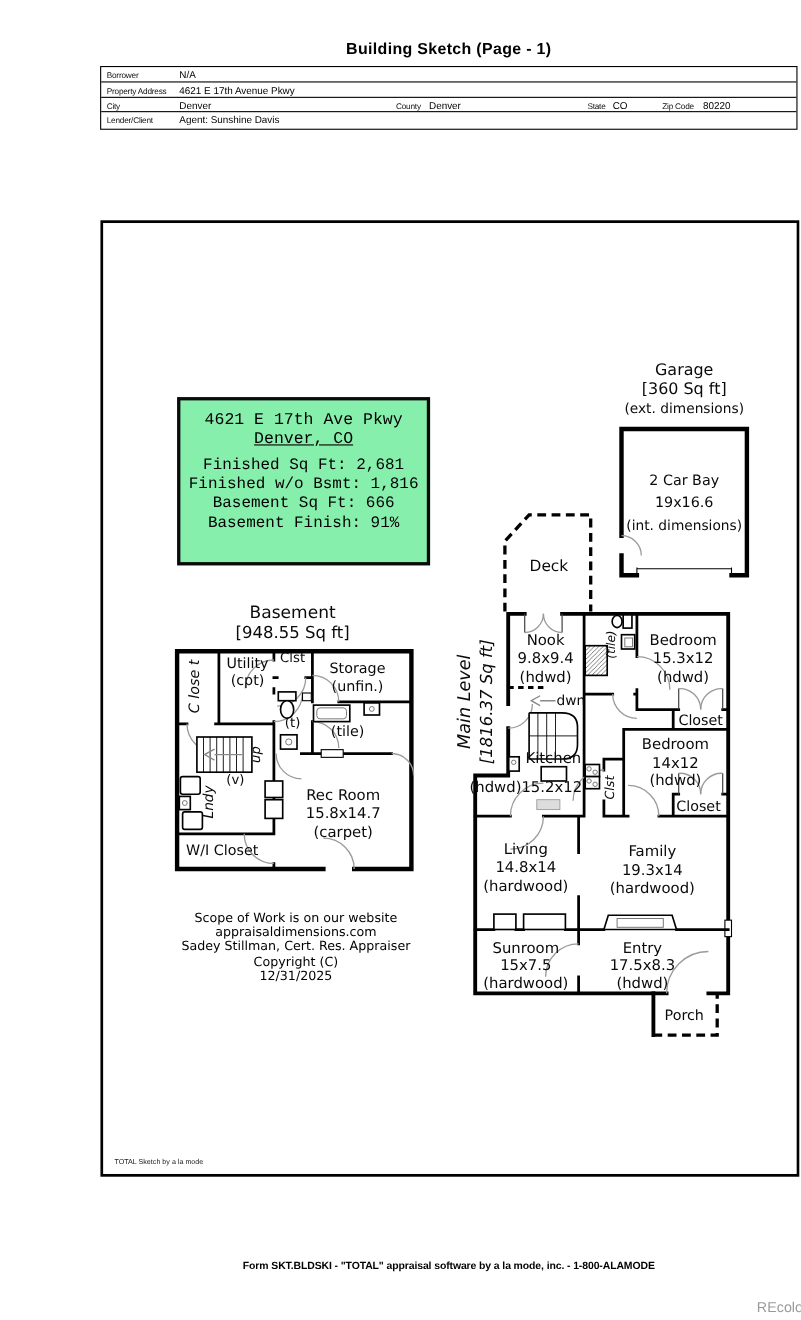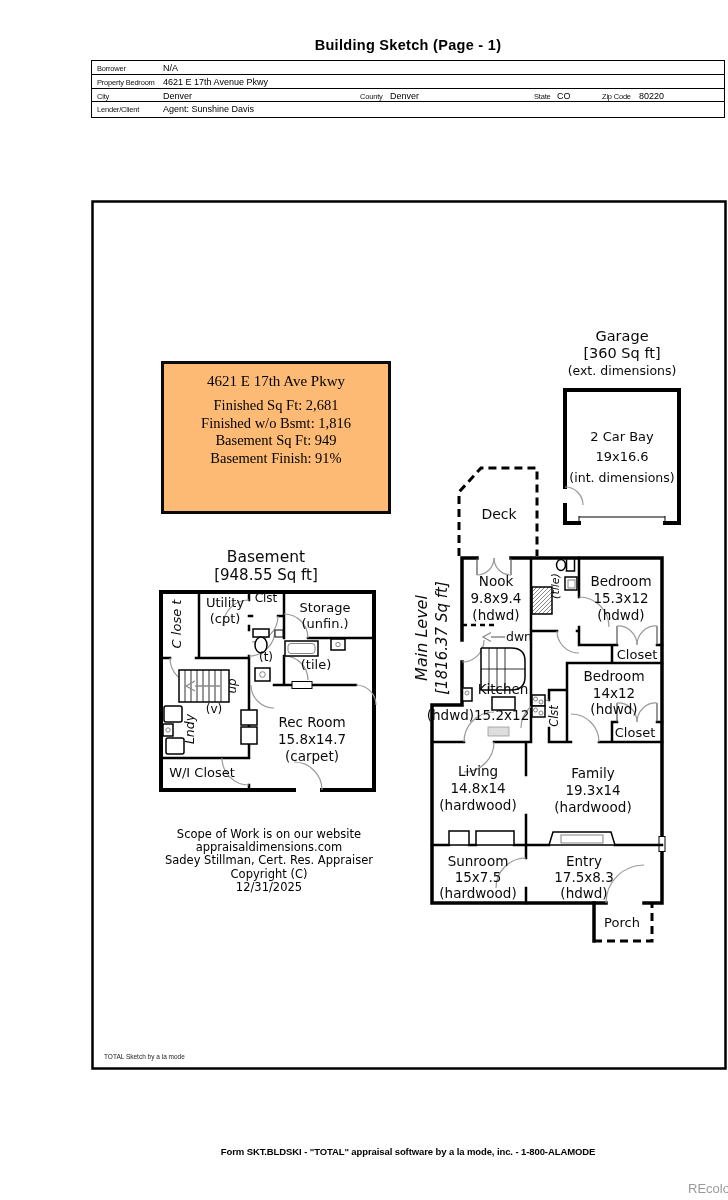--- a/index.html
+++ b/index.html
@@ -9,21 +9,21 @@
         font-size:14.5px;font-weight:700;letter-spacing:.3px;}
   .form-table{position:absolute;left:47px;top:60px;width:634px;height:58px;
         border:1.5px solid #000;box-sizing:border-box;background:#fff;}
   .fr{position:relative;height:13.75px;border-bottom:1px solid #000;box-sizing:border-box;}
   .fr:last-child{border-bottom:none;}
   .fl{position:absolute;font-size:7.5px;top:3px;letter-spacing:-.2px;color:#111;white-space:nowrap;}
   .fv{position:absolute;font-size:9px;top:2px;color:#000;white-space:nowrap;}
   svg.sketch{position:absolute;left:47px;top:200px;width:636px;height:870px;}
   .summary-box{position:absolute;left:117px;top:361px;width:230px;height:153px;
         border:3px solid #0a0a0a;box-sizing:border-box;text-align:center;
-        font-family:Liberation Serif, serif;background:#fdba74;}
+        font-family:Liberation Mono, monospace;background:#86efac;}
   .sb-addr{font-size:15px;margin-top:9px;}
   .sb-city{font-size:15px;text-decoration:underline;margin-top:1px;}
   .sb-stats{margin-top:7px;}
   .sb-stat{font-size:14.5px;line-height:17.5px;white-space:nowrap;}
   .scope{position:absolute;left:115px;top:828px;width:220px;text-align:center;
         font-size:11.5px;line-height:13.2px;font-family:"DejaVu Sans",sans-serif;}
   .credit{position:absolute;left:60px;top:1053px;font-size:6.5px;color:#222;}
   .doc-footer{position:absolute;top:1146px;left:0;width:100%;text-align:center;
         font-size:9.5px;font-weight:700;letter-spacing:-.1px;}
   .watermark{position:absolute;top:1181px;right:16px;font-size:13px;color:#9a9a9a;}
@@ -52,21 +52,21 @@
 <div class="page">
 
   <div class="doc-title">Building Sketch (Page - 1)</div>
 
   <div class="form-table">
     <div class="fr">
       <span class="fl" style="left:5px">Borrower</span>
       <span class="fv" style="left:71px">N/A</span>
     </div>
     <div class="fr">
-      <span class="fl" style="left:5px">Property Bedroom</span>
+      <span class="fl" style="left:5px">Property Address</span>
       <span class="fv" style="left:71px">4621 E 17th Avenue Pkwy</span>
     </div>
     <div class="fr">
       <span class="fl" style="left:5px">City</span>
       <span class="fv" style="left:71px">Denver</span>
       <span class="fl" style="left:268px">County</span>
       <span class="fv" style="left:298px">Denver</span>
       <span class="fl" style="left:442px">State</span>
       <span class="fv" style="left:465px">CO</span>
       <span class="fl" style="left:510px">Zip Code</span>
@@ -276,24 +276,25 @@
       <text class="fz135" x="434" y="898">(hardwood)</text>
       <text class="fz135" x="540" y="866">Entry</text>
       <text class="fz135" x="540" y="882">17.5x8.3</text>
       <text class="fz135" x="540" y="898">(hdwd)</text>
       <text class="fz13" x="578" y="927">Porch</text>
     </g>
   </svg>
 
   <div class="summary-box">
     <div class="sb-addr">4621 E 17th Ave Pkwy</div>
+    <div class="sb-city">Denver, CO</div>
     <div class="sb-stats">
       <div class="sb-stat">Finished Sq Ft: 2,681</div>
       <div class="sb-stat">Finished w/o Bsmt: 1,816</div>
-      <div class="sb-stat">Basement Sq Ft: 949</div>
+      <div class="sb-stat">Basement Sq Ft: 666</div>
       <div class="sb-stat">Basement Finish: 91%</div>
     </div>
   </div>
 
   <div class="scope">
     <div>Scope of Work is on our website</div>
     <div>appraisaldimensions.com</div>
     <div>Sadey Stillman, Cert. Res. Appraiser</div>
     <div>Copyright (C)</div>
     <div>12/31/2025</div>

